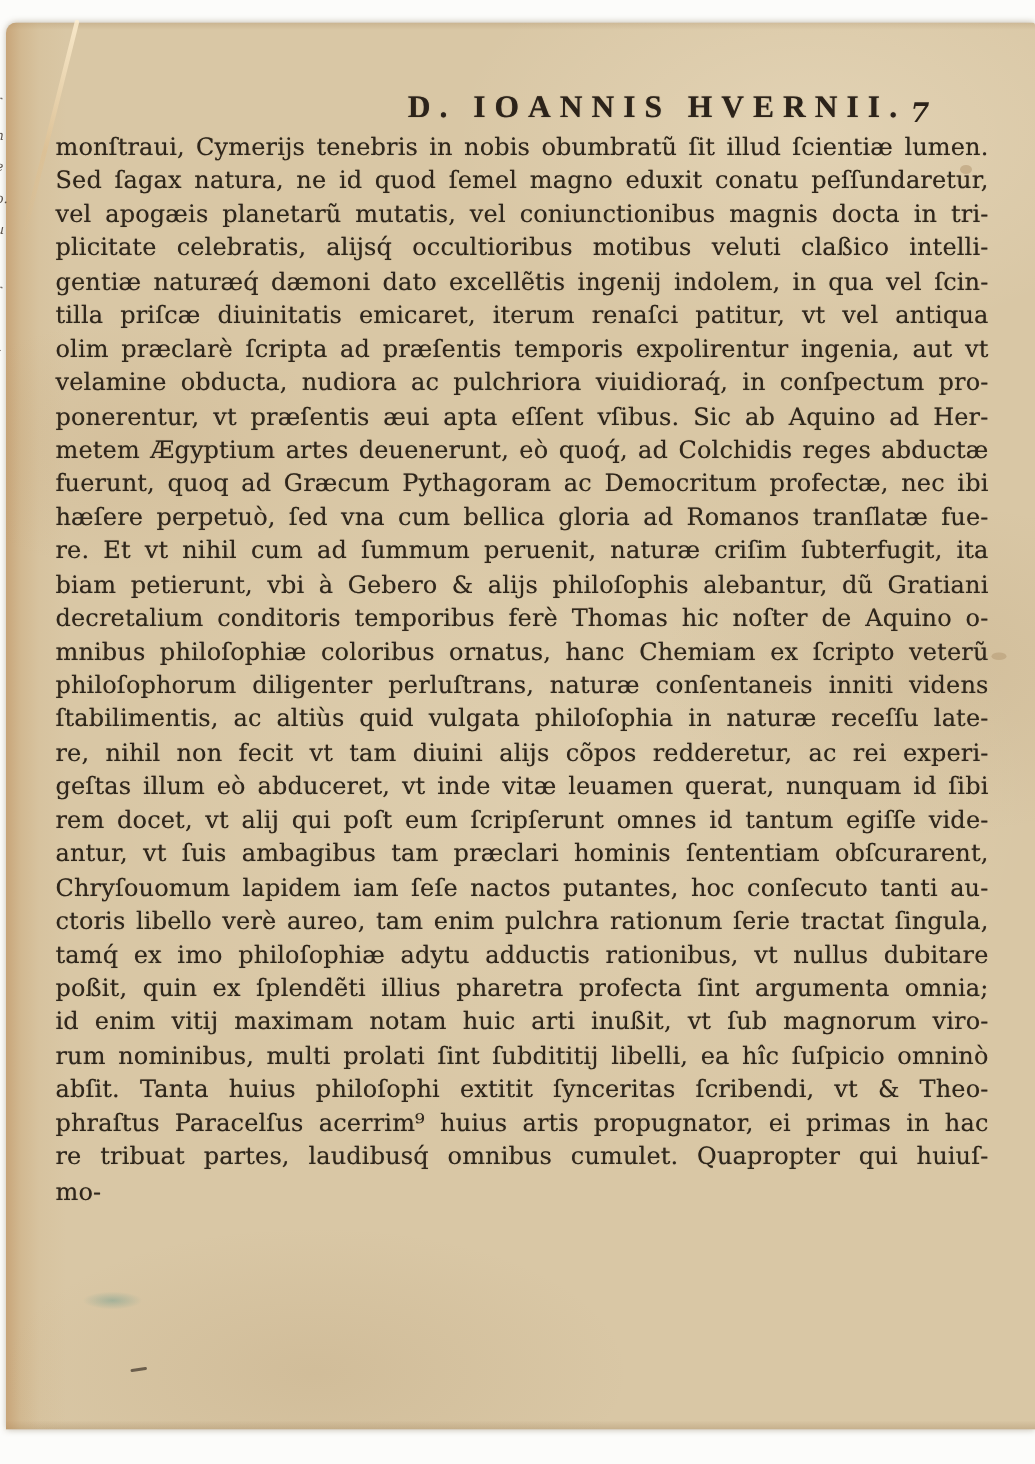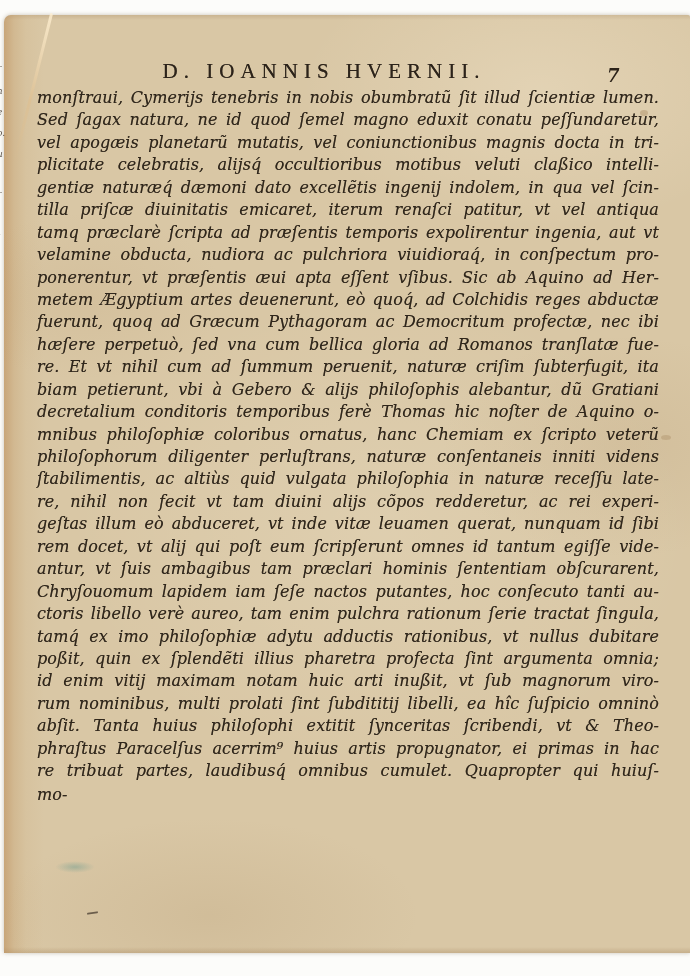--- a/index.html
+++ b/index.html
@@ -33,34 +33,34 @@
   
   .edge-marks{
     position:absolute;left:-4px;top:45px;width:12px;height:620px;
     color:rgba(45,35,25,0.75);font-size:9px;line-height:21px;
     text-align:left;overflow:hidden;font-style:italic;
   }
   .edge-marks span{display:block;transform:translateX(-3px);}
   
   .header{
     position:absolute;left:40px;top:44px;width:560px;
-    text-align:center;
+    text-align:right;
     font-family:"Liberation Serif","DejaVu Serif",serif;
-    font-weight:normal;font-size:21px;letter-spacing:6px;
+    font-weight:bold;font-size:21px;letter-spacing:6px;
     color:#2c231a;text-shadow:0 0 0.6px rgba(44,35,26,0.7);
   }
   .page-number{
     position:absolute;left:603px;top:50px;
     font-size:18px;font-style:italic;font-weight:bold;color:#2c231a;
   }
   
   .textblock{
     position:absolute;left:33px;top:72px;width:622px;
     color:#2f261b;
-    font-size:16px;font-style:italic;line-height:22.45px;
+    font-size:16px;line-height:22.45px;
     text-shadow:0 0 0.5px rgba(47,38,27,0.55);
     letter-spacing:0.1px;
   }
   .line{
     text-align:justify;
     -moz-text-align-last:justify;
     text-align-last:justify;
     white-space:normal;height:22.45px;overflow:visible;
   }
   .catchword{
@@ -128,21 +128,21 @@
   <div class="page-number">7</div>
 
   <div class="textblock">
     <div id="lines">
         <div class="line">monſtraui, Cymerijs tenebris in nobis obumbratũ ſit illud ſcientiæ lumen.</div>
         <div class="line">Sed ſagax natura, ne id quod ſemel magno eduxit conatu peſſundaretur,</div>
         <div class="line">vel apogæis planetarũ mutatis, vel coniunctionibus magnis docta in tri-</div>
         <div class="line">plicitate celebratis, alijsq́ occultioribus motibus veluti claßico intelli-</div>
         <div class="line">gentiæ naturæq́ dæmoni dato excellẽtis ingenij indolem, in qua vel ſcin-</div>
         <div class="line">tilla priſcæ diuinitatis emicaret, iterum renaſci patitur, vt vel antiqua</div>
-        <div class="line">tamq præclarè ſcripta ad præſentis temporis expolirentur ingenia, aut vt</div>
+        <div class="line">olim præclarè ſcripta ad præſentis temporis expolirentur ingenia, aut vt</div>
         <div class="line">velamine obducta, nudiora ac pulchriora viuidioraq́, in conſpectum pro-</div>
         <div class="line">ponerentur, vt præſentis æui apta eſſent vſibus. Sic ab Aquino ad Her-</div>
         <div class="line">metem Ægyptium artes deuenerunt, eò quoq́, ad Colchidis reges abductæ</div>
         <div class="line">fuerunt, quoq ad Græcum Pythagoram ac Democritum profectæ, nec ibi</div>
         <div class="line">hæſere perpetuò, ſed vna cum bellica gloria ad Romanos tranſlatæ fue-</div>
         <div class="line">re.  Et vt nihil cum ad ſummum peruenit, naturæ criſim ſubterfugit, ita</div>
         <div class="line">biam petierunt, vbi à Gebero &amp; alijs philoſophis alebantur, dũ Gratiani</div>
         <div class="line">decretalium conditoris temporibus ferè Thomas hic noſter de Aquino o-</div>
         <div class="line">mnibus philoſophiæ coloribus ornatus, hanc Chemiam ex ſcripto veterũ</div>
         <div class="line">philoſophorum diligenter perluſtrans, naturæ conſentaneis inniti videns</div>

